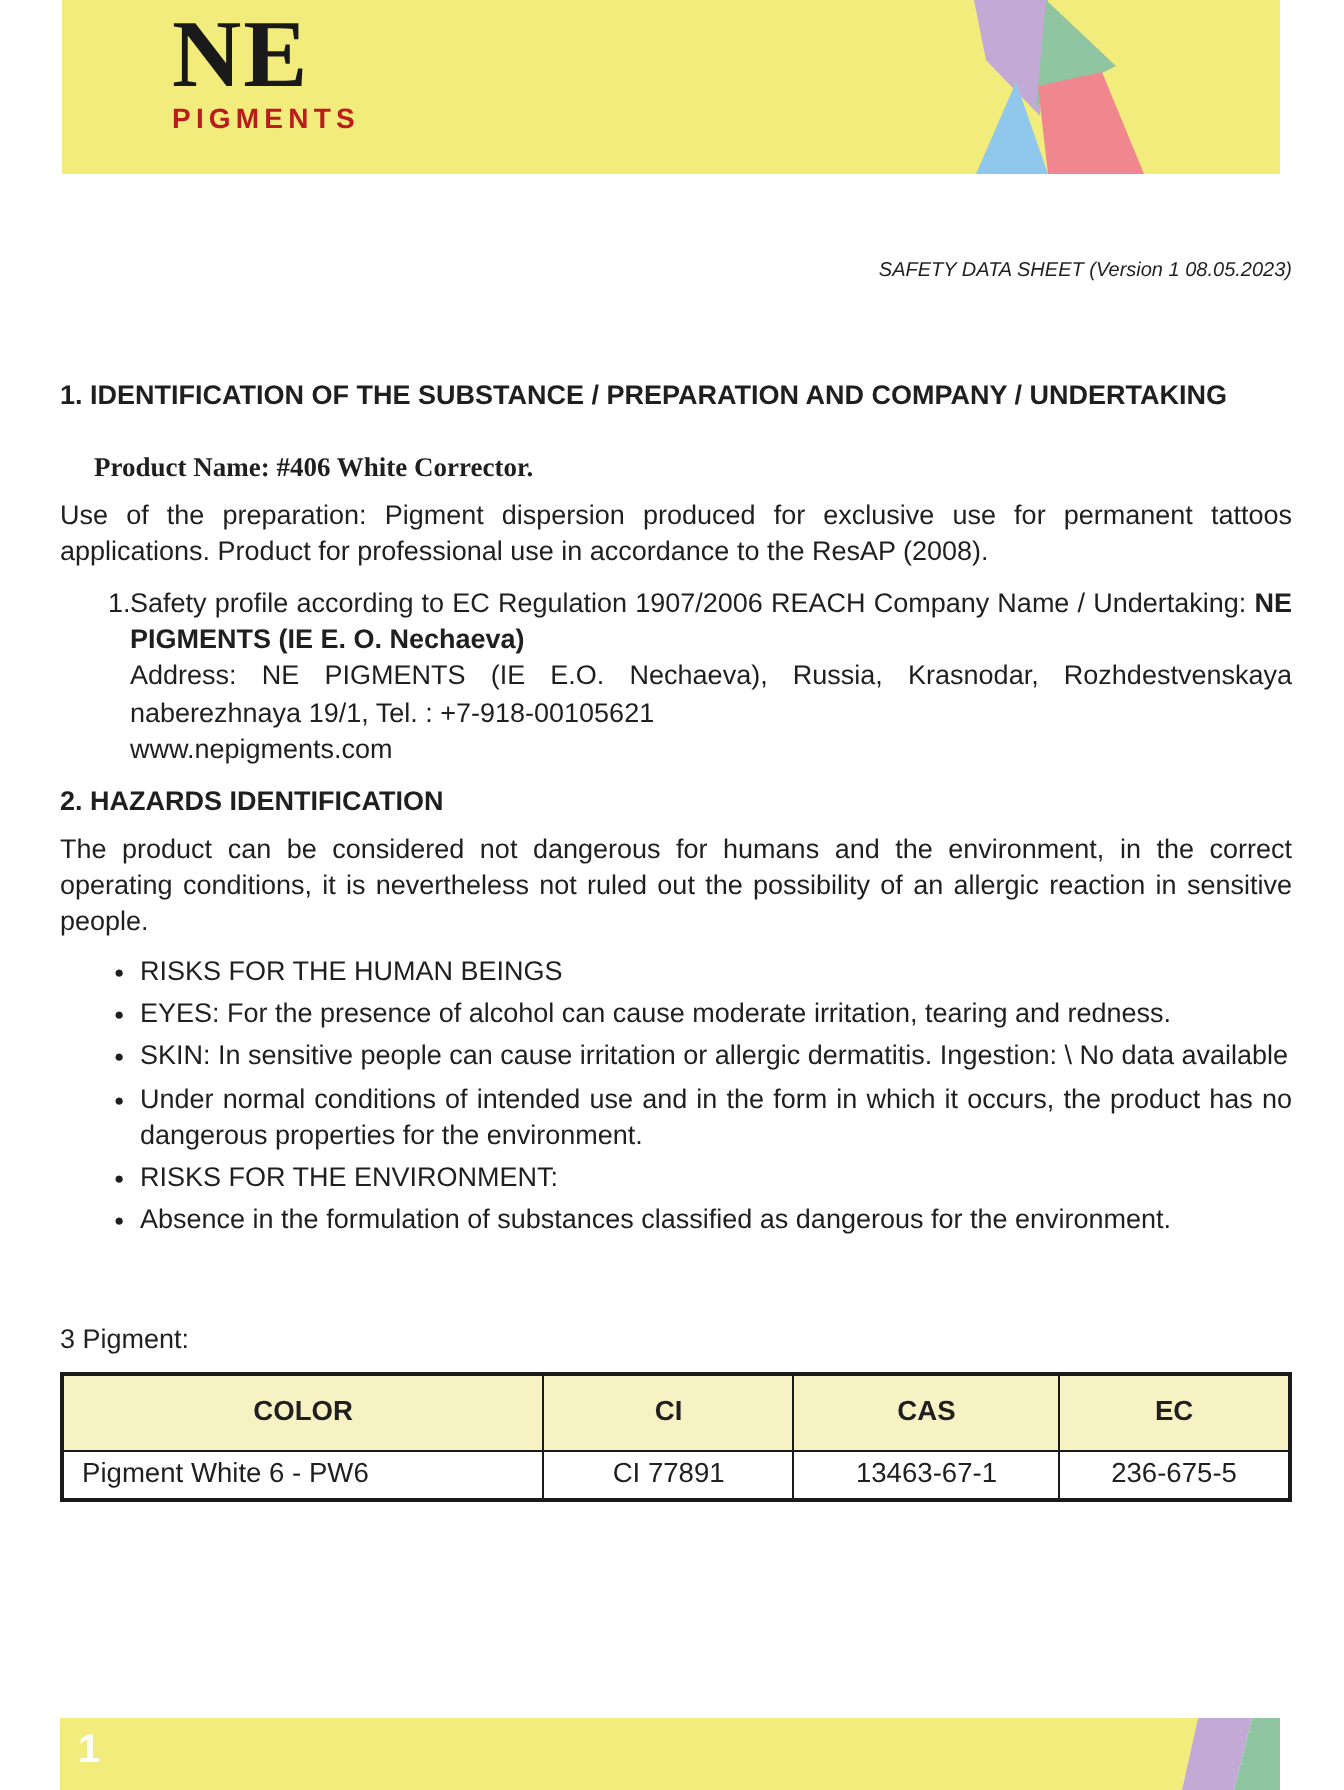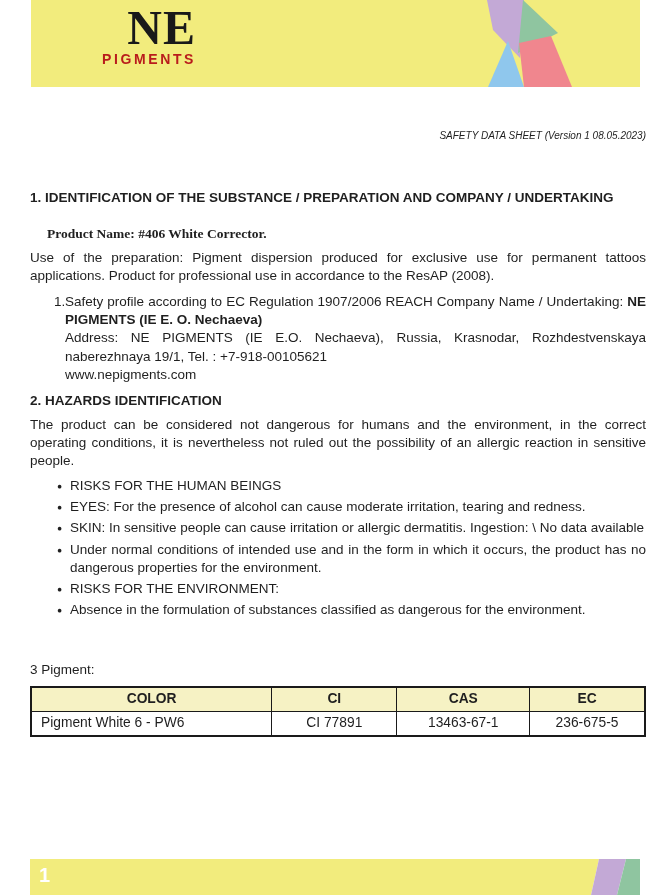--- a/index.html
+++ b/index.html
@@ -19,21 +19,21 @@
     font-family:"Liberation Sans",sans-serif;color:var(--text);
   }
   
   .banner{position:absolute;left:31px;top:0;width:609px;height:87px;
     background:var(--banner_yellow);}
   .banner-shapes{position:absolute;left:0;top:0;width:609px;height:87px;}
   .shape-purple{fill:var(--shape_purple);}
   .shape-green{fill:var(--shape_green);}
   .shape-blue{fill:var(--shape_blue);}
   .shape-red{fill:var(--shape_red);}
-  .logo{position:absolute;left:55px;top:5px;width:110px;text-align:right;}
+  .logo{position:absolute;left:55px;top:5px;width:110px;text-align:left;}
   .logo-ne{font-family:"Liberation Serif",serif;font-weight:700;
     font-size:48px;line-height:46px;letter-spacing:1px;color:#191919;}
   .logo-sub{font-family:"Liberation Sans",sans-serif;font-weight:700;
     font-size:14px;letter-spacing:2.6px;color:#b91c1c;margin-top:0;}
   
   .blk{position:absolute;left:30px;width:616px;font-size:13.5px;
     line-height:18.2px;color:var(--text);}
   .meta-line{top:127px;text-align:right;font-style:italic;font-size:10px;}
   .s1-heading{top:189px;font-weight:700;padding-left:17px;text-indent:-17px;}
   .s1-product{top:225px;font-weight:700;padding-left:17px;font-family:Liberation Serif, serif;}
@@ -47,21 +47,21 @@
   .s2-bullets li{position:relative;text-align:justify;line-height:18.4px;
     margin-bottom:2.8px;}
   .s2-bullets li::before{content:"\25CF";position:absolute;left:-13px;top:0;
     font-size:8.5px;}
   .pigment-label{top:661px;}
   
   .tbl-wrap{top:686px;}
   table{border-collapse:collapse;width:616px;font-size:13.8px;
     border:2px solid #1a1a1a;}
   th,td{border:1.6px solid #1a1a1a;}
-  th{background:var(--table_header_bg);height:24px;font-weight:700;
+  th{background:var(--table_header_bg);height:38px;font-weight:700;
     text-align:center;}
   td{height:25px;text-align:center;}
   td.col-color{text-align:left;padding-left:9px;}
   .w-color{width:39.2%;}.w-ci{width:20.4%;}.w-cas{width:21.6%;}.w-ec{width:18.8%;}
   
   .footer{position:absolute;left:30px;top:859px;width:610px;height:36px;}
   .footer svg{position:absolute;left:0;top:0;}
   .fill-yellow{fill:var(--banner_yellow);}
   .page-number{position:absolute;left:9px;top:5px;font-size:20px;
     font-weight:700;color:#ffffff;}

